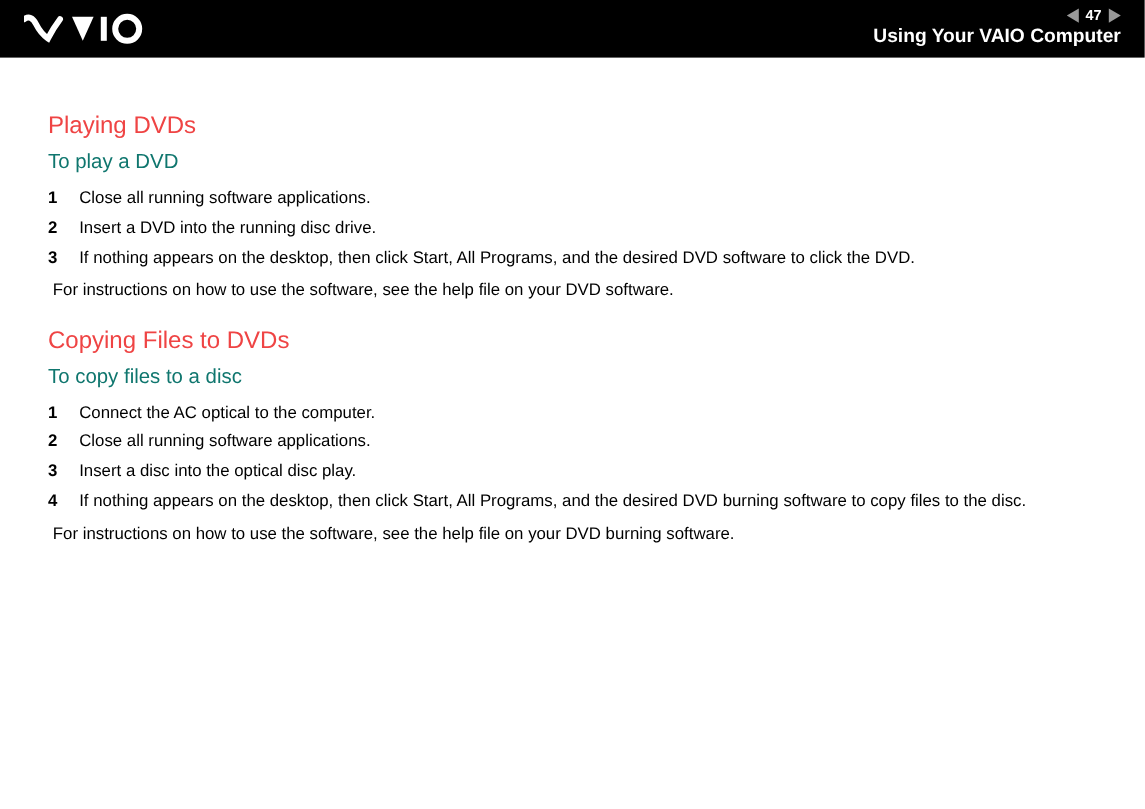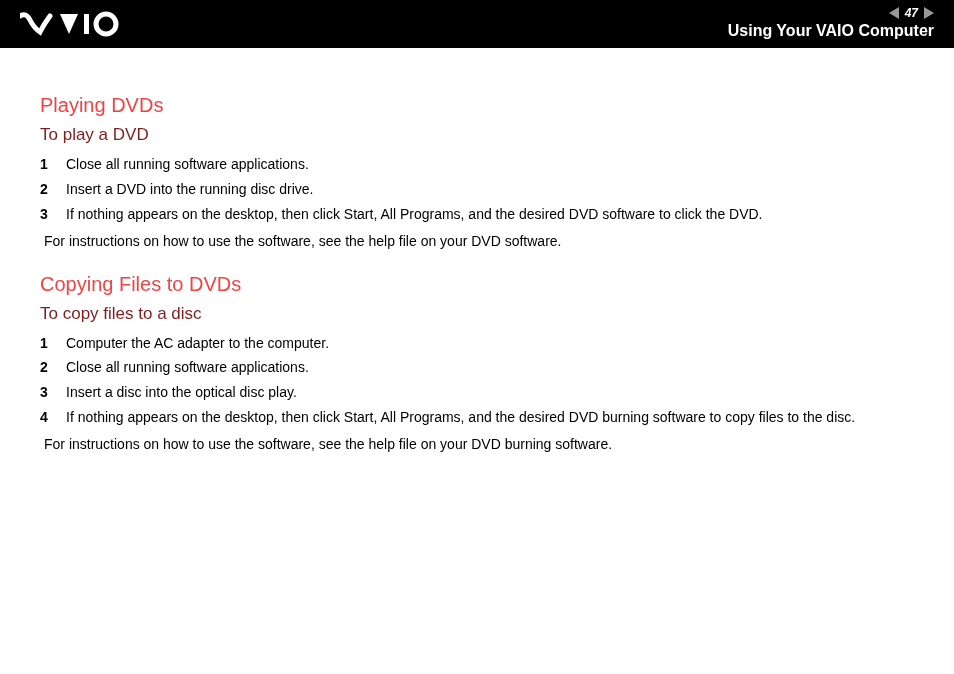--- a/index.html
+++ b/index.html
@@ -1,26 +1,26 @@
 <!DOCTYPE html>
 <html><head>
 <meta charset="utf-8">
 <style>
   html,body{margin:0;padding:0;width:954px;height:674px;background:#fff;font-family:Arial,Helvetica,sans-serif;color:#000;font-size:14px;}
   .header{background:#000;height:48px;position:relative;}
   .logo{position:absolute;left:20px;top:10px;}
   .nav{position:absolute;right:20px;top:6px;color:#fff;text-align:right;}
-  .nav-top{display:flex;align-items:center;justify-content:flex-end;gap:6px;font-size:12px;font-style:italic;font-weight:bold;}
+  .nav-top{display:flex;align-items:center;justify-content:flex-end;gap:6px;font-size:12px;font-weight:bold;}
   .nav-bottom{font-size:16px;font-weight:bold;margin-top:2px;}
   .tri{width:0;height:0;display:inline-block;}
   .tri-left{border-top:6px solid transparent;border-bottom:6px solid transparent;border-right:10px solid #999;}
   .tri-right{border-top:6px solid transparent;border-bottom:6px solid transparent;border-left:10px solid #999;}
   .content{padding:24px 40px 0 40px;}
   .h1{color:#ef4444;font-size:20px;font-weight:normal;margin:22px 0 8px 0;}
-  .h2{color:#7f1d1d;font-size:17px;font-weight:normal;margin:6px 0 10px 0;}
+  .h2{color:#0f766e;font-size:17px;font-weight:normal;margin:6px 0 10px 0;}
   ol.steps{list-style:none;padding:0;margin:0;}
   ol.steps li{display:flex;align-items:flex-start;margin:6px 0;line-height:1.35;}
   ol.steps .num{font-weight:bold;width:26px;flex:0 0 26px;}
   ol.steps .txt{flex:1;}
   .para{margin:8px 0 0 4px;line-height:1.35;}
   strong{font-weight:normal;}
 </style>
 </head>
 <body>
 
@@ -65,21 +65,21 @@
       </span>
     </li>
   </ol>
   <div class="para">For instructions on how to use the software, see the help file on your DVD software.</div>
 
   <div class="h1">Copying Files to DVDs</div>
   <div class="h2">To copy files to a disc</div>
   <ol class="steps">
     <li>
       <span class="num">1</span>
-      <span class="txt">Computer the AC adapter to the computer.</span>
+      <span class="txt">Connect the AC optical to the computer.</span>
     </li>
     <li>
       <span class="num">2</span>
       <span class="txt">Close all running software applications.</span>
     </li>
     <li>
       <span class="num">3</span>
       <span class="txt">Insert a disc into the optical disc play.</span>
     </li>
     <li>

